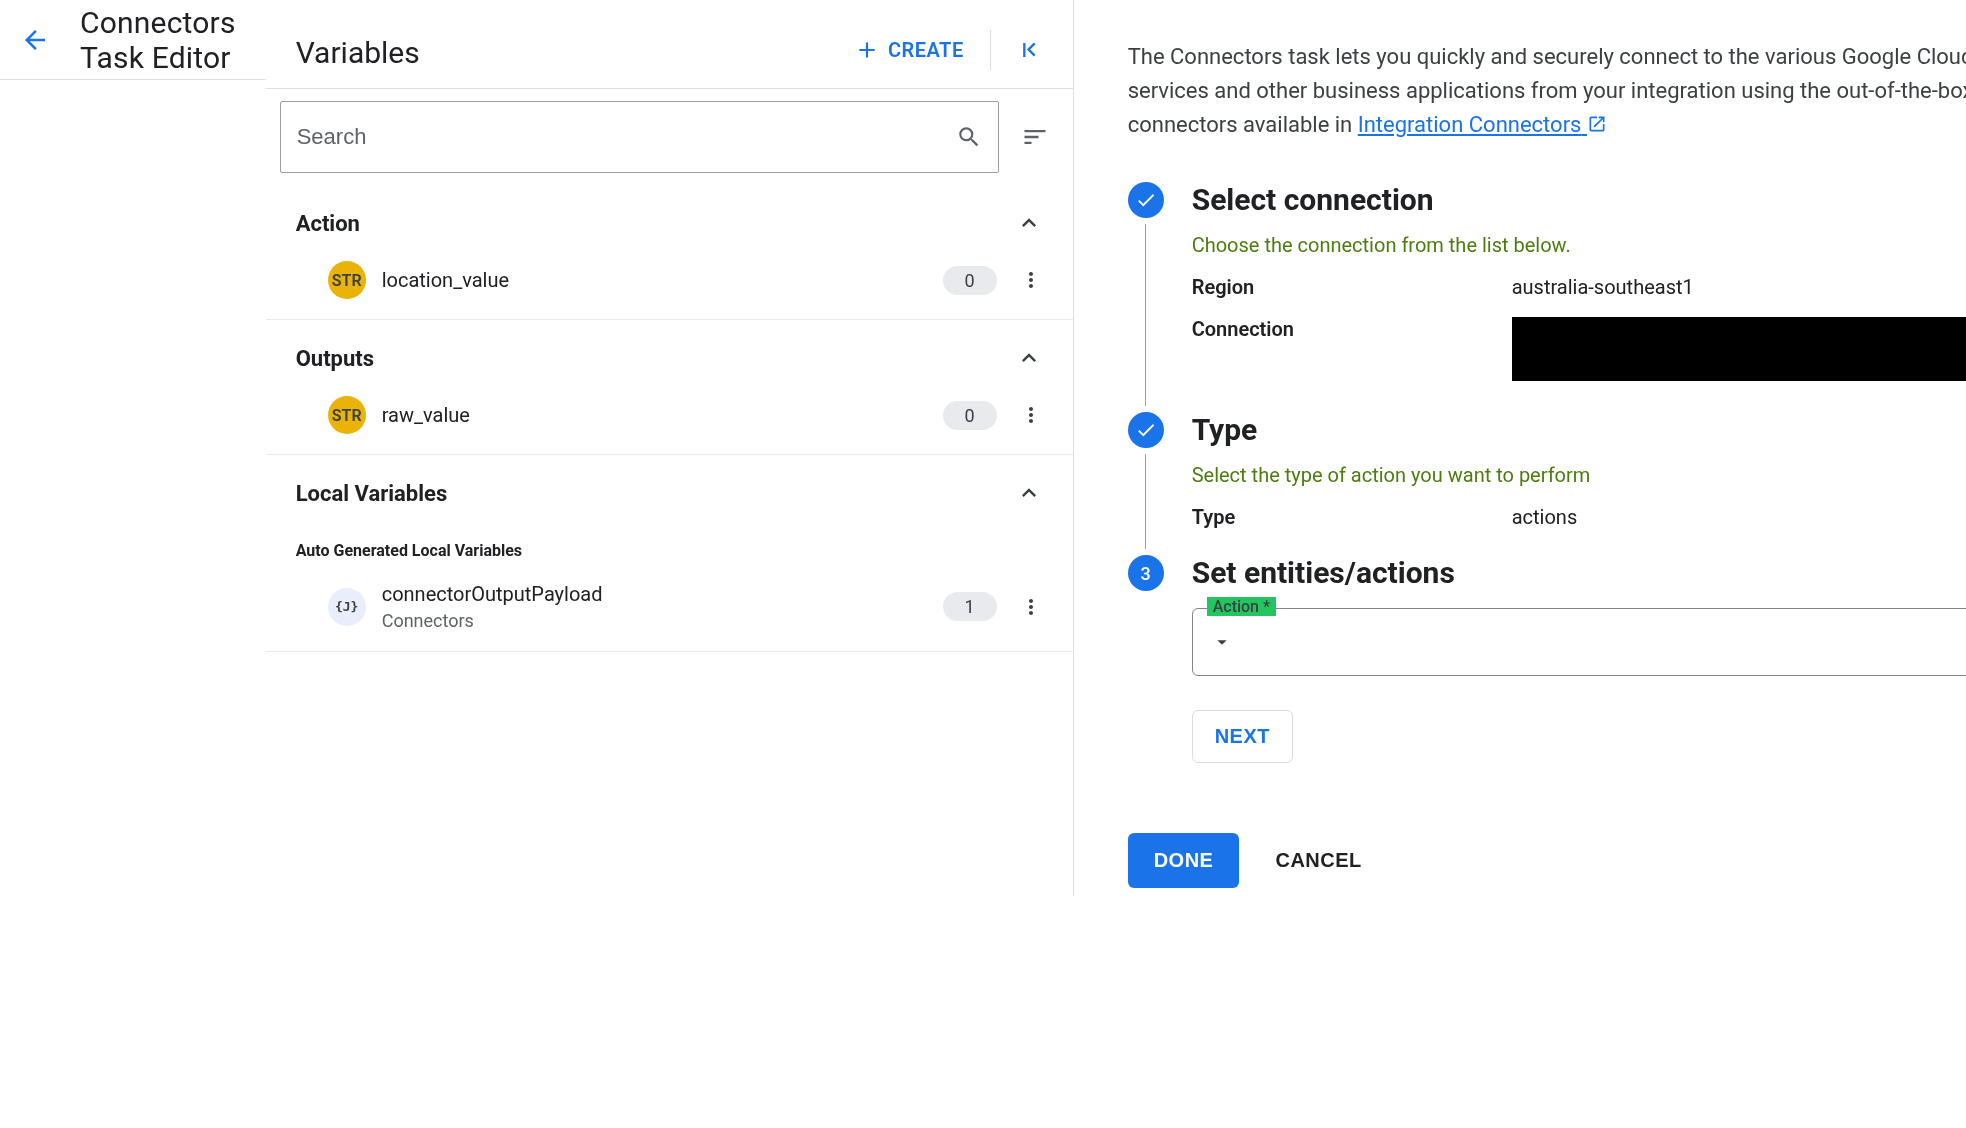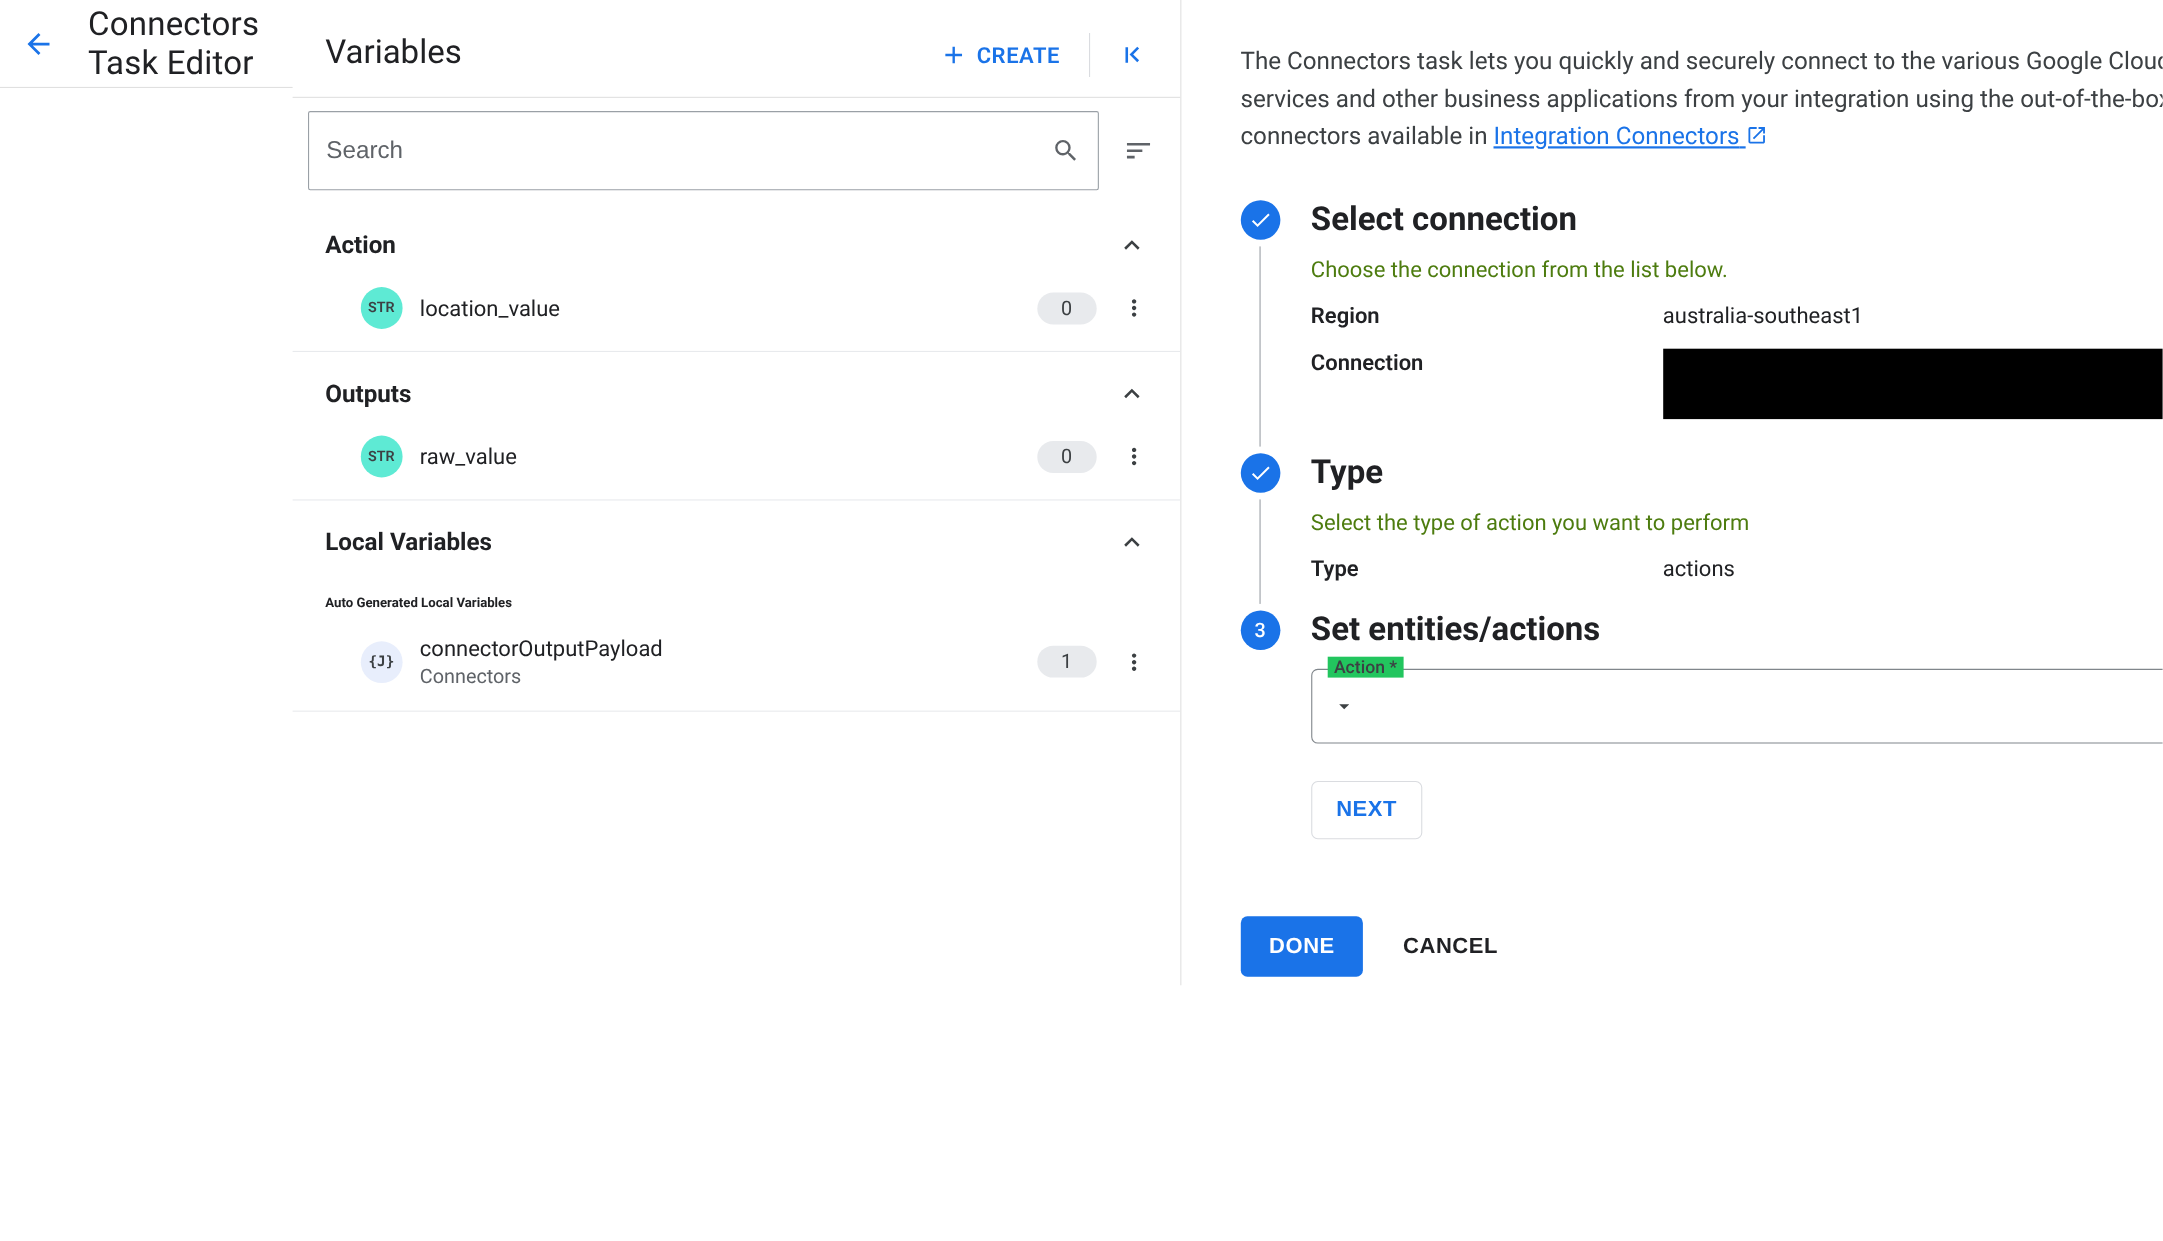--- a/index.html
+++ b/index.html
@@ -21,21 +21,21 @@
   .header-title { font-size: 30px; font-weight: 400; margin-left: 30px; letter-spacing: .2px; color:#202124;}
 
   .body { display: flex; flex: 1; min-height: 0; }
 
   
   .left {
     width: 808px; border-right: 1px solid #e0e0e0;
     display: flex; flex-direction: column;
   }
   .panel-header {
-    display: flex; align-items: flex-start; justify-content: space-between;
+    display: flex; align-items: flex-end; justify-content: space-between;
     padding: 30px 24px 18px 30px;
   }
   .panel-title { font-size: 30px; font-weight: 400; }
   .panel-actions { display:flex; align-items:center; gap: 18px; }
   .divider-v { width:1px; height: 40px; background:#dadce0; }
   .create-btn {
     display:flex; align-items:center; gap:8px;
     color:#1a73e8; font-weight:600; font-size:20px; letter-spacing:.5px;
     cursor:pointer; padding:6px 8px; border-radius:4px;
   }
@@ -63,35 +63,35 @@
   }
   .section-title { font-size:22px; font-weight:700; }
   .chev { color:#3c4043; cursor:pointer; }
 
   .var-row {
     display:flex; align-items:center;
     padding: 14px 24px 20px 62px; gap:16px;
   }
   .type-chip {
     width:38px; height:38px; border-radius:50%;
-    background:#5eead4; color:#3c4043;
+    background:#eab308; color:#3c4043;
     display:flex; align-items:center; justify-content:center;
-    font-size:13px; font-weight:600;
+    font-size:16px; font-weight:600;
   }
   .type-chip.json { font-family: monospace; font-size:13px; background:#e8eefc; }
   .var-name { font-size:20px; color:#202124; }
   .var-sub { font-size:18px; color:#5f6368; margin-top:4px;}
   .var-grow { flex:1; }
   .count-badge {
     background:#e8eaed; color:#3c4043; font-size:18px;
     border-radius:18px; padding:4px 22px; font-weight:400;
   }
   .more-icon { color:#3c4043; cursor:pointer; padding:6px; }
 
-  .subhead { font-size:12px; font-weight:700; padding: 24px 30px 8px 30px; }
+  .subhead { font-size:16px; font-weight:700; padding: 24px 30px 8px 30px; }
 
   
   .right { flex:1; padding: 40px 54px 30px 54px; display:flex; flex-direction:column; }
   .intro { font-size:22px; color:#3c4043; line-height:1.55; max-width: 1010px; }
   .intro a { color:#1a73e8; text-decoration: underline; }
 
   .stepper { margin-top: 40px; }
   .step { display:flex; gap:28px; position:relative; }
   .step-rail { display:flex; flex-direction:column; align-items:center; }
   .step-badge {

